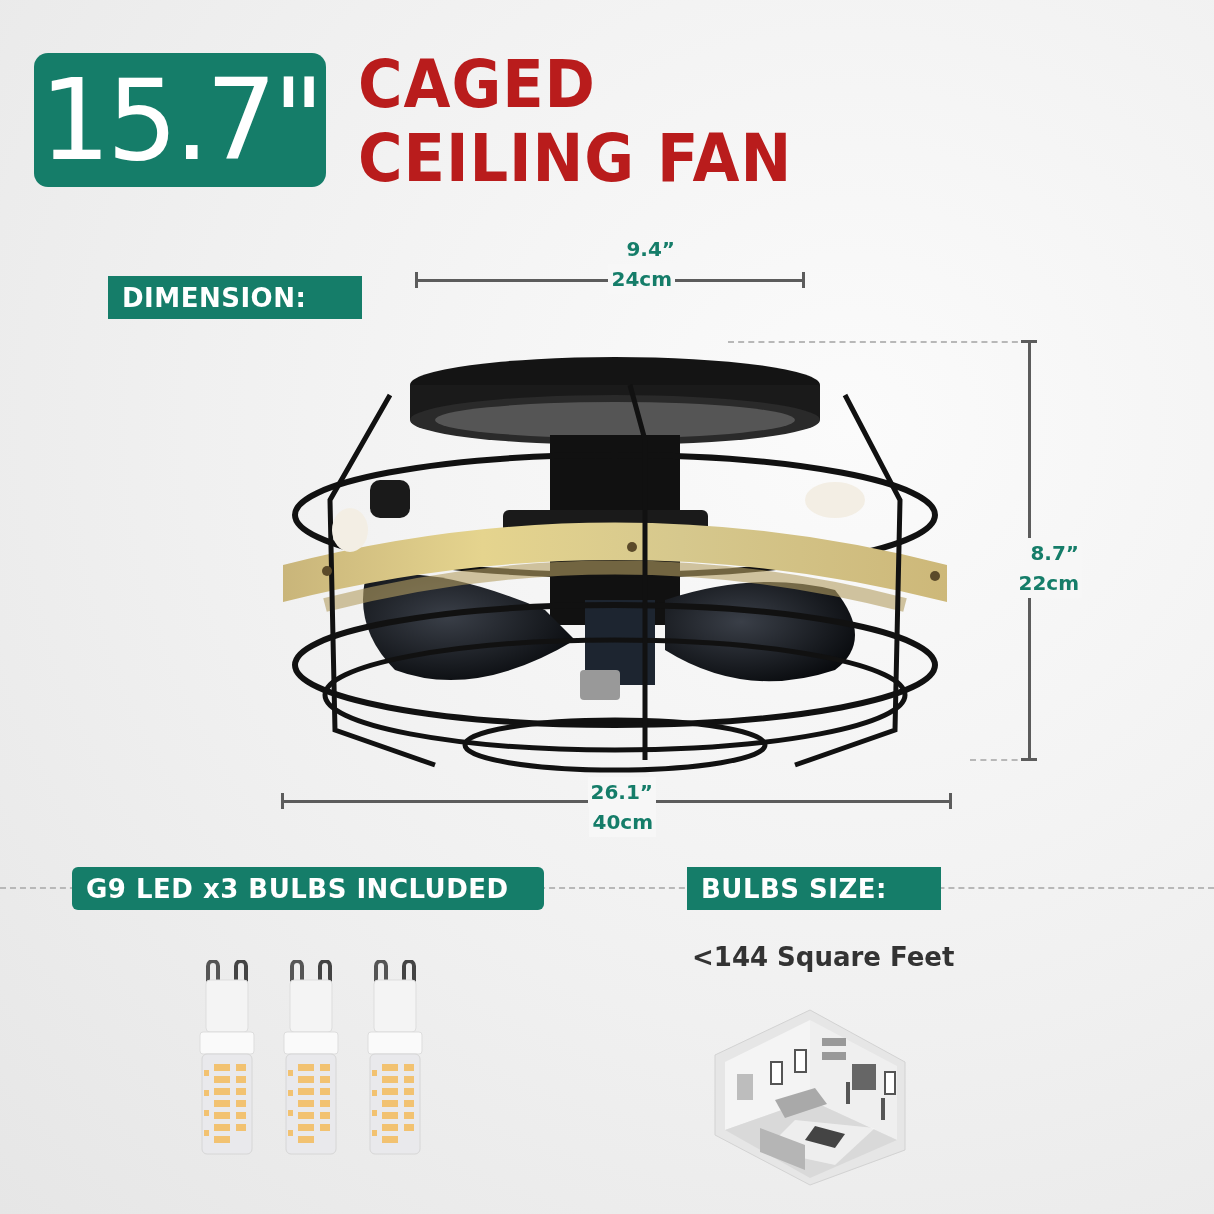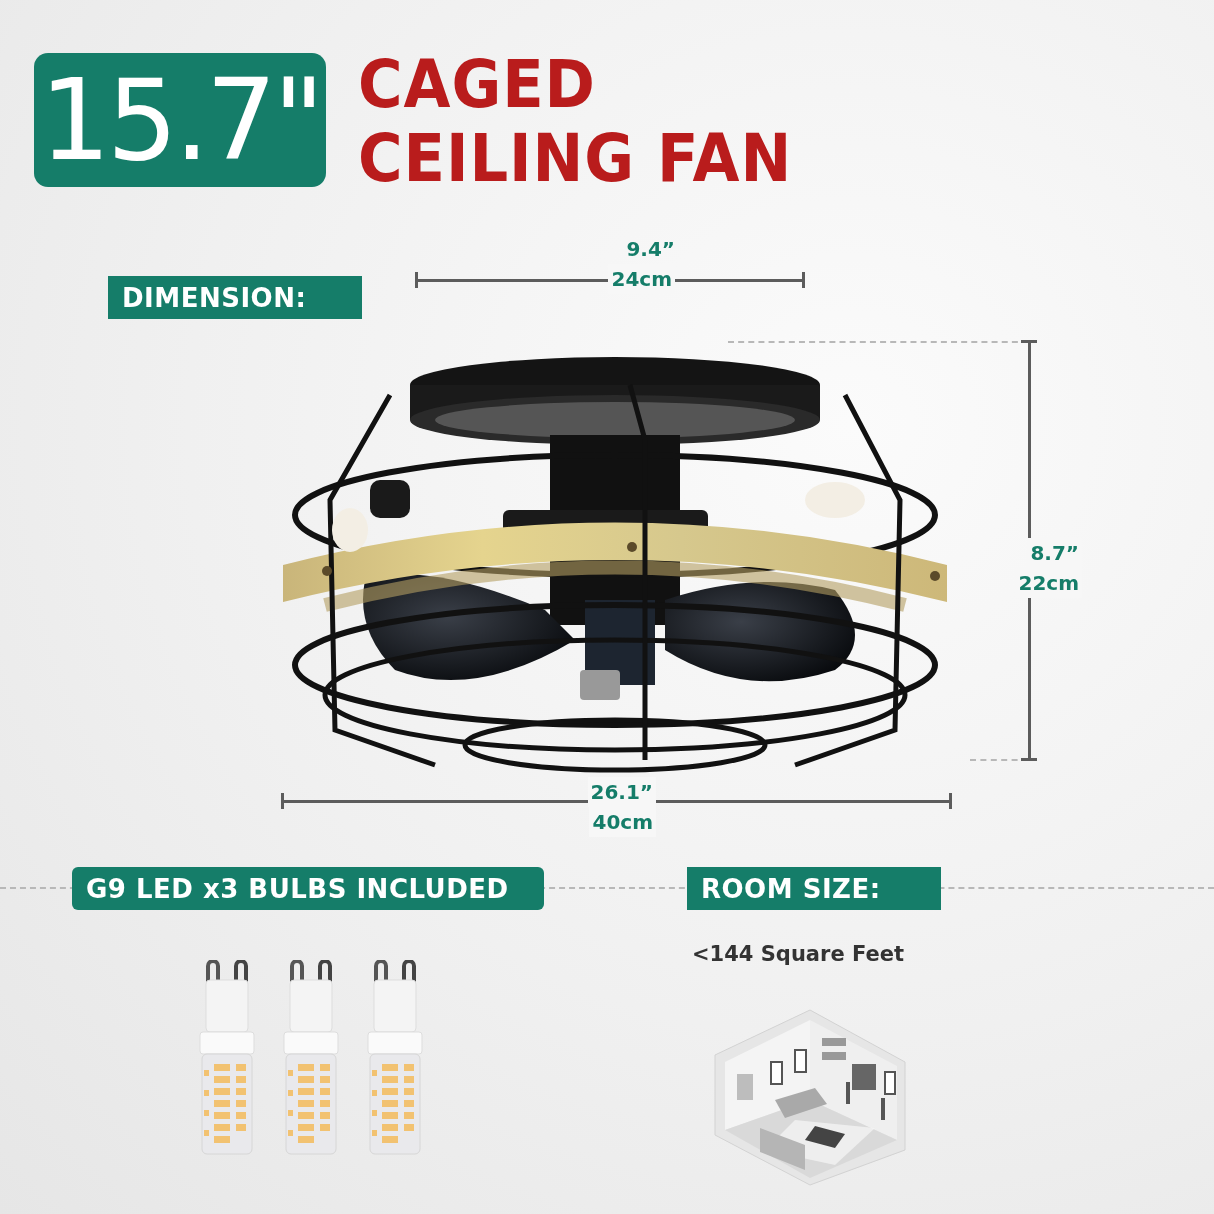--- a/index.html
+++ b/index.html
@@ -26,21 +26,21 @@
   .bulbs-label { left:72px; top:867px; width:472px; height:43px;border-radius:6px; }
   .room-label { left:687px; top:867px; width:254px; height:43px; }
   .dashed-h { height:0; border-top:2px dashed #b8b8b8; }
   .measure { color:#157d69; font-family:"DejaVu Sans", sans-serif; font-weight:bold; font-size:20px;
     line-height:30px; text-align:right; }
   .measure span { display:block; background:#f7f7f7; padding:0 3px; }
   .line-h { height:3px; background:#5c5c5c; }
   .line-v { width:3px; background:#5c5c5c; }
   .cap-v { width:3px; height:16px; background:#5c5c5c; }
   .cap-h { height:3px; width:16px; background:#5c5c5c; }
-  .room-text { left:692px; top:942px; font-family:"DejaVu Sans", sans-serif; font-weight:bold; font-size:21px;
+  .room-text { left:692px; top:942px; font-family:"DejaVu Sans", sans-serif; font-weight:bold; font-size:26px;
     color:#333; white-space:nowrap; }
 </style>
 </head>
 <body>
 
 <div class="abs size-badge">15.7"</div>
 <div class="abs title">
   <div>CAGED</div>
   <div>CEILING FAN</div>
 </div>
@@ -198,21 +198,21 @@
       <rect x="38" y="152" width="10" height="7"></rect>
         <rect x="38" y="164" width="10" height="7"></rect>
       <rect x="6" y="110" width="5" height="6"></rect>
         <rect x="6" y="130" width="5" height="6"></rect>
       <rect x="6" y="150" width="5" height="6"></rect>
         <rect x="6" y="170" width="5" height="6"></rect>
     </g>
   </svg>
 </div>
 
-<div class="abs section-label room-label">ROOM SIZE:</div>
+<div class="abs section-label room-label">BULBS SIZE:</div>
 <div class="abs room-text">&lt;144 Square Feet</div>
 <svg class="abs" style="left:705px; top:1000px;" width="210" height="190" viewBox="0 0 210 190">
   <polygon points="105,10 200,62 200,150 105,185 10,135 10,55" fill="#e6e6e6" stroke="#d2d2d2"></polygon>
   <polygon points="20,62 105,20 105,100 20,130" fill="#f4f4f4"></polygon>
   <polygon points="105,20 192,66 192,140 105,100" fill="#efefef"></polygon>
   <polygon points="20,130 105,100 192,140 105,178" fill="#d9d9d9"></polygon>
   <rect x="32" y="74" width="16" height="26" fill="#bdbdbd"></rect>
   <rect x="66" y="62" width="11" height="22" fill="#fff" stroke="#555" stroke-width="2"></rect>
   <rect x="90" y="50" width="11" height="22" fill="#fff" stroke="#555" stroke-width="2"></rect>
   <rect x="147" y="64" width="24" height="26" fill="#666"></rect>

